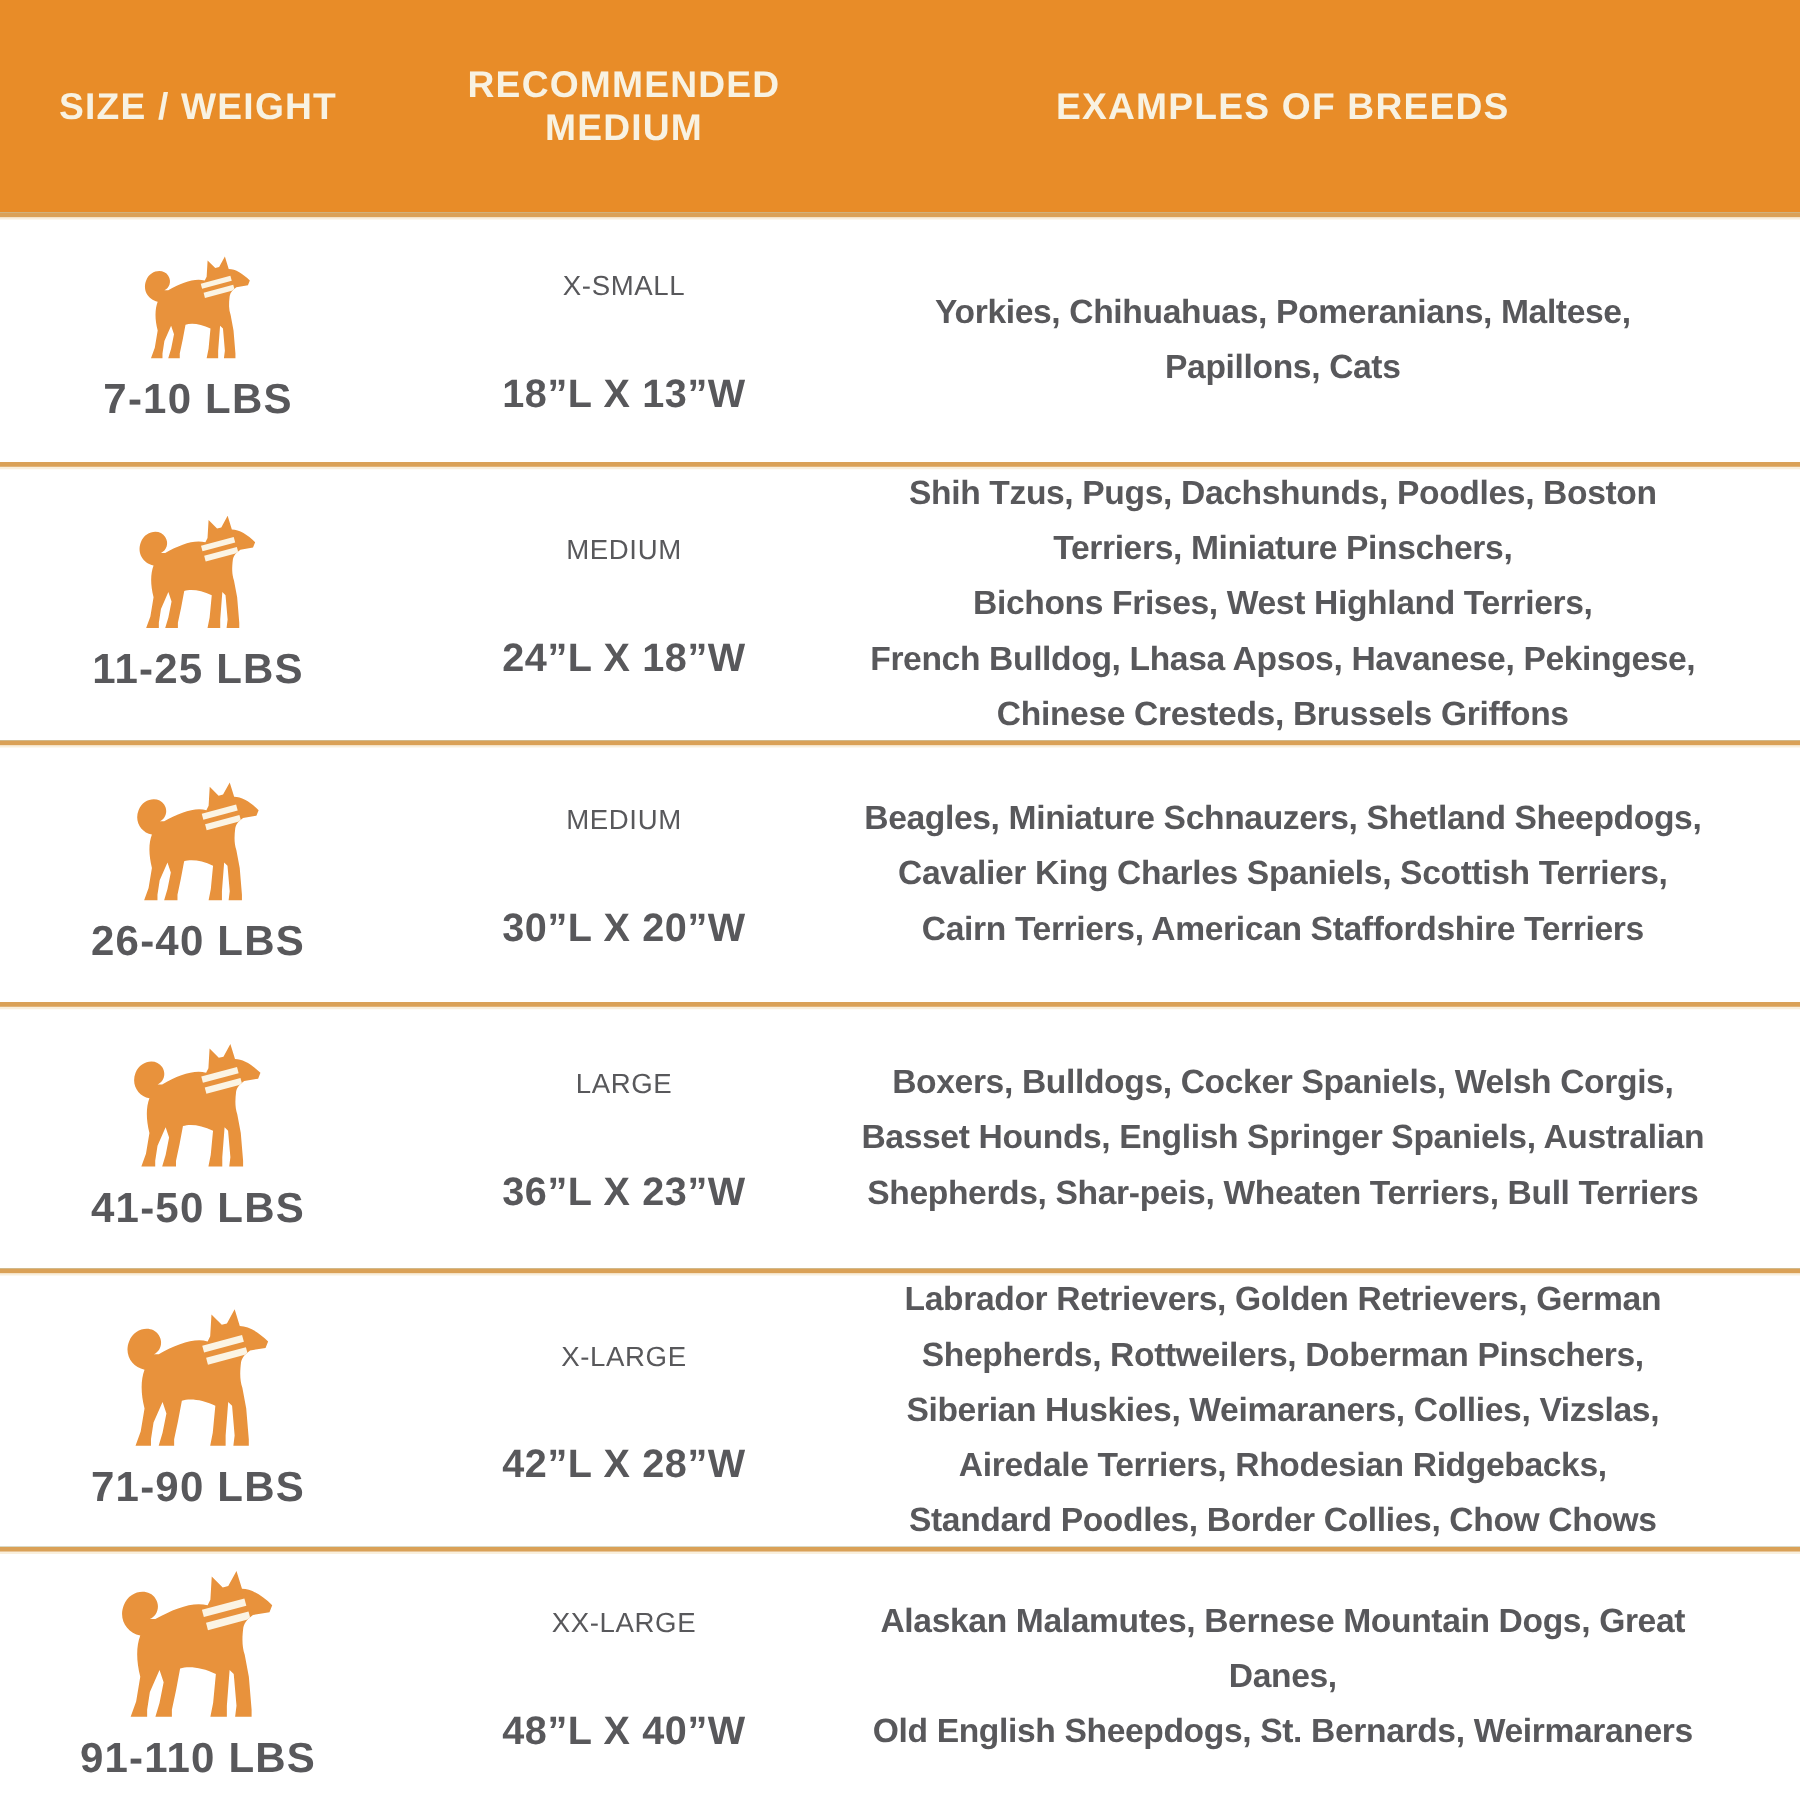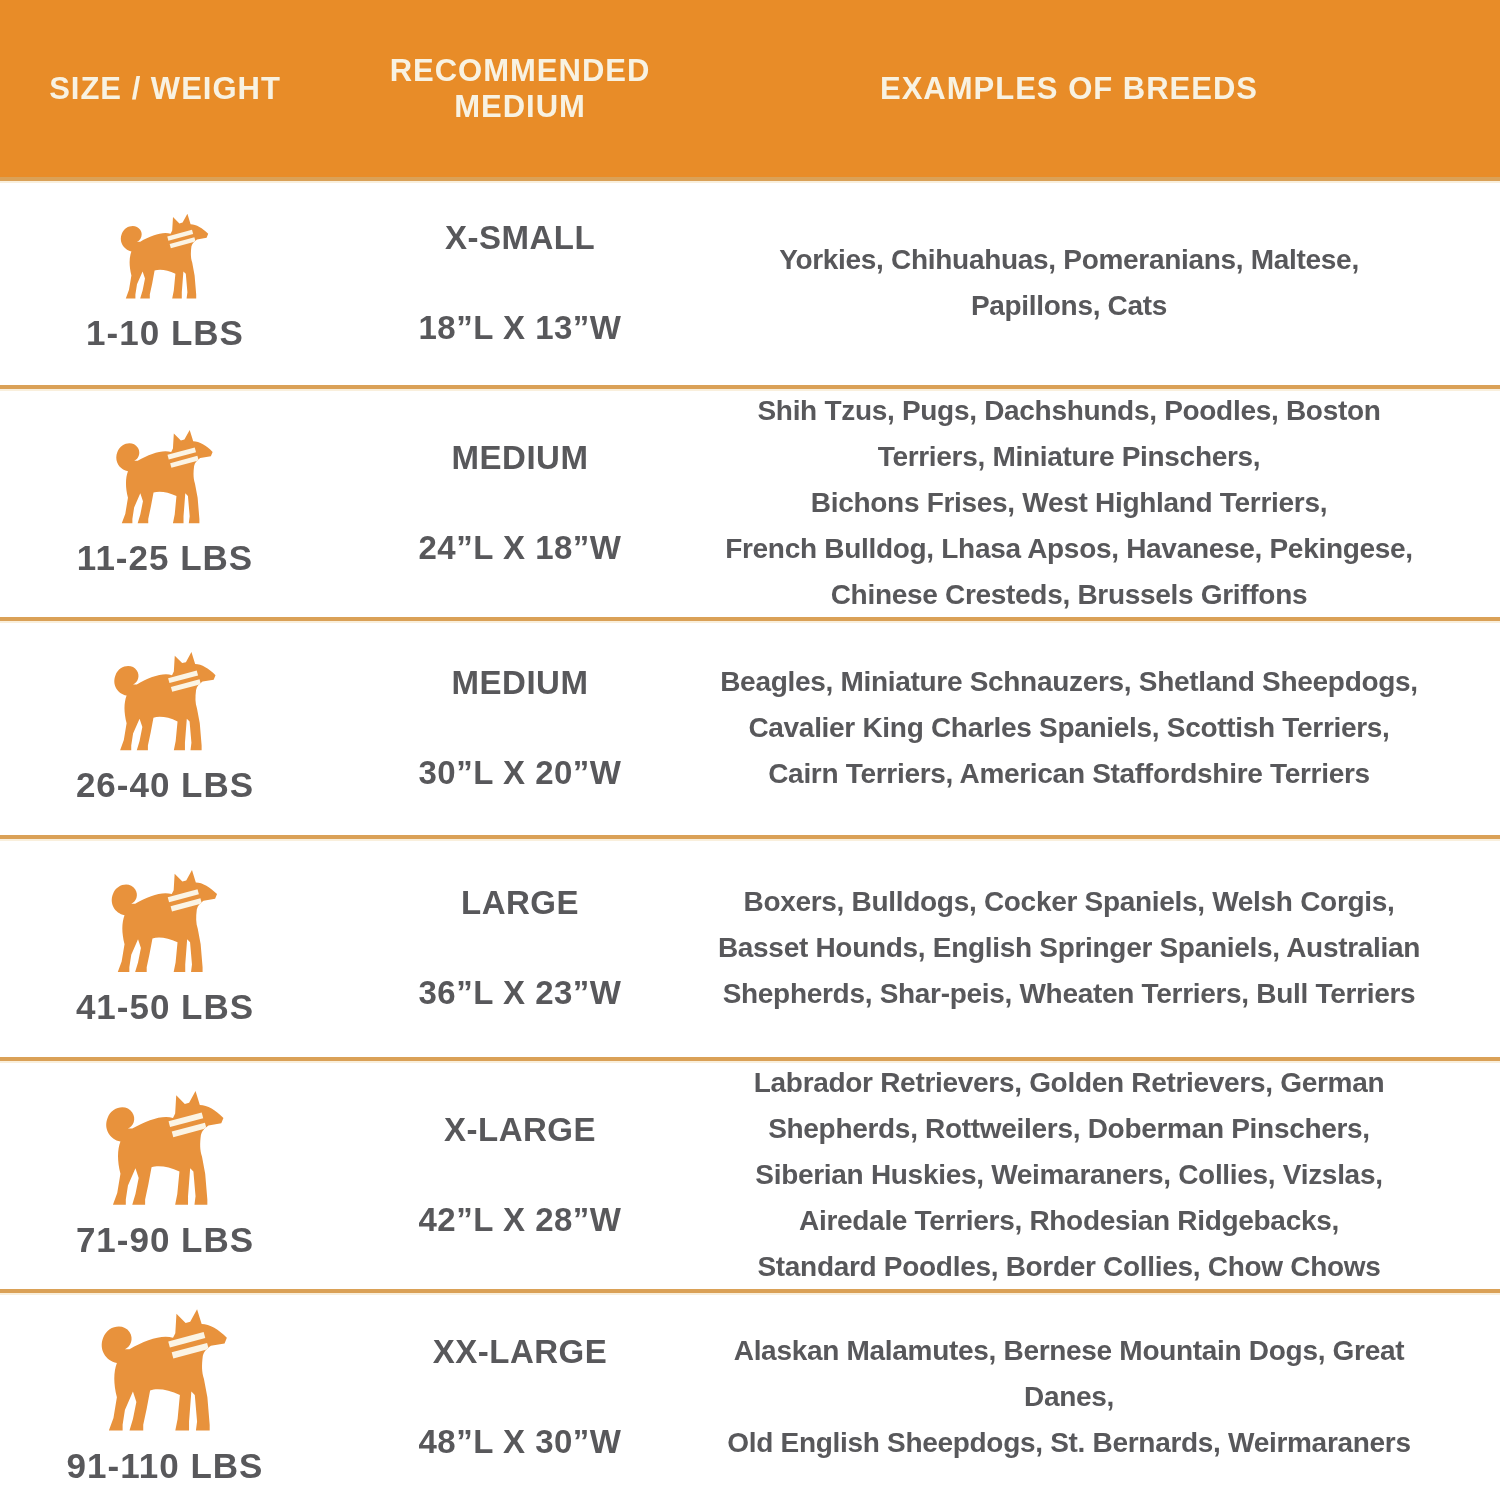--- a/index.html
+++ b/index.html
@@ -26,21 +26,21 @@
     box-shadow:inset 0 2px 0 #F9EFDC;
     background:#ffffff;
   }
   .r0{height:208px;} .r1{height:232px;} .r2{height:218px;}
   .r3{height:222px;} .r4{height:232px;} .r5{height:211px;}
   .c1{width:330px;flex:0 0 330px;display:flex;flex-direction:column;align-items:center;justify-content:center;text-align:center;}
   .c2{width:380px;flex:0 0 380px;display:flex;flex-direction:column;align-items:center;justify-content:center;text-align:center;}
   .c3{flex:1 1 auto;display:flex;align-items:center;justify-content:center;text-align:center;padding-right:72px;box-sizing:border-box;}
   .hdr .c3{justify-content:center;}
   .weight{font-size:35px;font-weight:700;letter-spacing:1px;margin-top:12px;color:#58585B;}
-  .size-name{font-size:33px;font-weight:700;letter-spacing:0.5px;line-height:52px;color:#58585B;}
+  .size-name{font-size:23px;font-weight:400;letter-spacing:0.5px;line-height:52px;color:#58585B;}
   .size-dims{font-size:33px;font-weight:700;letter-spacing:0.5px;line-height:52px;color:#58585B;margin-top:38px;}
   .breeds{
     font-size:28px;font-weight:700;line-height:46px;
     letter-spacing:-0.3px;
     white-space:pre-line;margin:0;color:#58585B;
   }
   .dog{color:#E8923C;display:block;}
   .r0 .dog{width:98px;height:88px;}
   .r1 .dog{width:108px;height:97px;}
   .r2 .dog{width:113px;height:102px;}
@@ -74,21 +74,21 @@
     <div class="c1">SIZE / WEIGHT</div>
     <div class="c2">RECOMMENDED MEDIUM</div>
     <div class="c3">EXAMPLES OF BREEDS</div>
   </div>
 
   <div class="row r0">
     <div class="c1">
       <svg class="dog" viewBox="0 0 122 110">
           <use href="#dogIcon"></use>
         </svg>
-      <div class="weight">1-10 LBS</div>
+      <div class="weight">7-10 LBS</div>
     </div>
     <div class="c2">
       <div class="size-name">X-SMALL</div>
       <div class="size-dims">18”L X 13”W</div>
     </div>
     <div class="c3">
       <p class="breeds">Yorkies, Chihuahuas, Pomeranians, Maltese,
 Papillons, Cats</p>
     </div>
   </div>
@@ -171,21 +171,21 @@
 
   <div class="row r5">
     <div class="c1">
       <svg class="dog" viewBox="0 0 122 110">
           <use href="#dogIcon"></use>
         </svg>
       <div class="weight">91-110 LBS</div>
     </div>
     <div class="c2">
       <div class="size-name">XX-LARGE</div>
-      <div class="size-dims">48”L X 30”W</div>
+      <div class="size-dims">48”L X 40”W</div>
     </div>
     <div class="c3">
       <p class="breeds">Alaskan Malamutes, Bernese Mountain Dogs, Great Danes,
 Old English Sheepdogs, St. Bernards, Weirmaraners</p>
     </div>
   </div>
 
 </div>
 
 </body></html>

